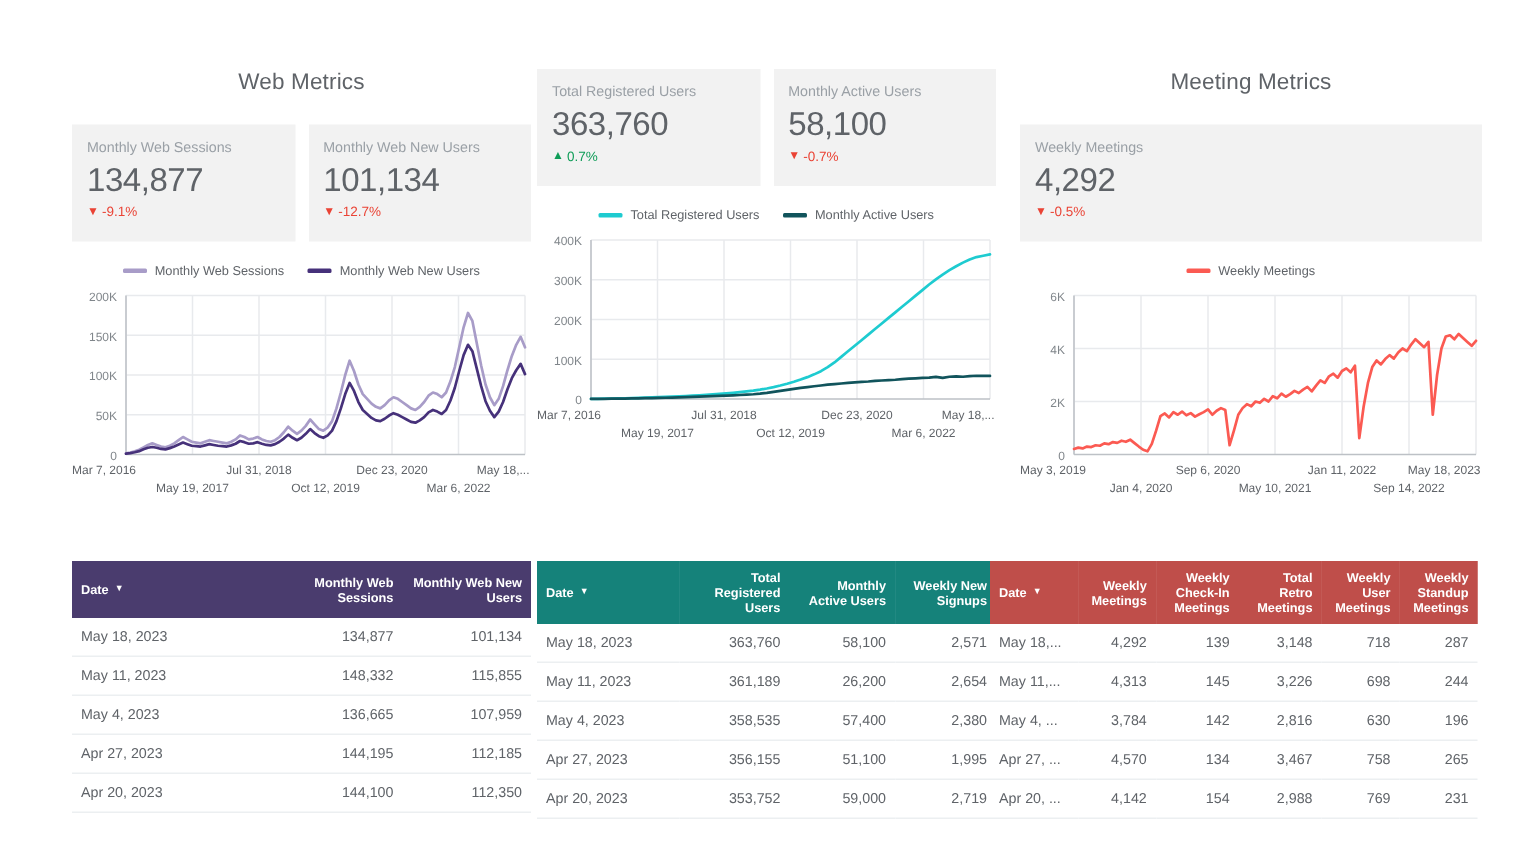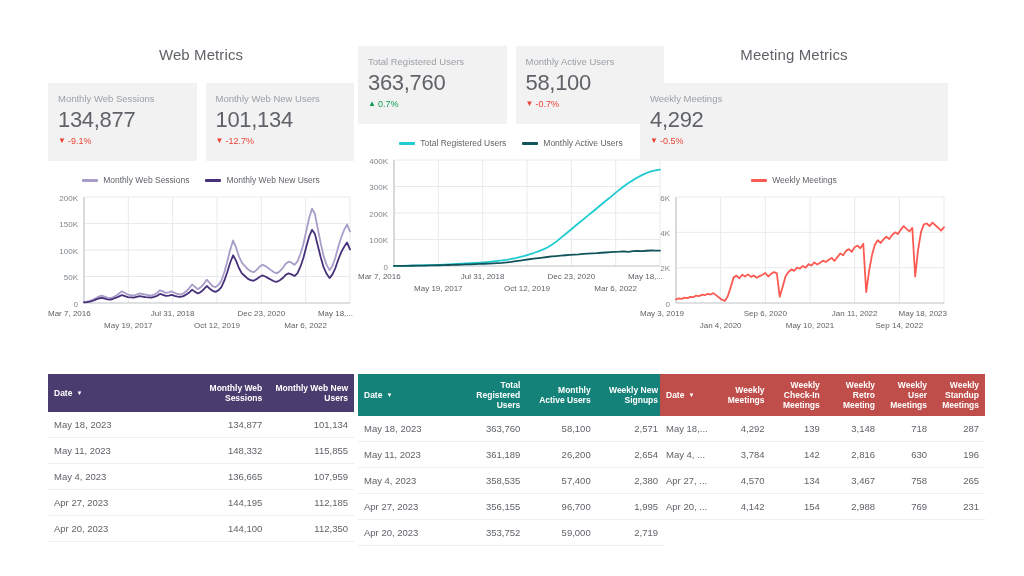--- a/index.html
+++ b/index.html
@@ -6,21 +6,21 @@
   body{
     width:1024px;height:576px;background:#ffffff;
     font-family:"Liberation Sans","DejaVu Sans",sans-serif;
     color:#5f6368;overflow:hidden;
   }
   .dashboard{position:relative;width:1024px;height:576px;}
 
   .panel{position:absolute;top:46px;}
   .panel-web{left:48px;width:306px;}
   .panel-user{left:358px;width:306px;}
-  .panel-meeting{left:640px;width:308px;}
+  .panel-meeting{left:680px;width:308px;}
 
   .panel-title{
     text-align:center;font-size:15px;color:#5f6368;font-weight:400;
     letter-spacing:.1px;margin:0 0 20px 0;
   }
 
   
   .score-row{display:flex;gap:9px;}
   .scorecard{
     background:#f2f2f2;height:78px;box-sizing:border-box;
@@ -325,21 +325,21 @@
           </tr>
           <tr>
             <td class="col-date">May 4, 2023</td>
             <td class="col-num">358,535</td>
             <td class="col-num">57,400</td>
             <td class="col-num">2,380</td>
           </tr>
           <tr>
             <td class="col-date">Apr 27, 2023</td>
             <td class="col-num">356,155</td>
-            <td class="col-num">96,700</td>
+            <td class="col-num">51,100</td>
             <td class="col-num">1,995</td>
           </tr>
           <tr>
             <td class="col-date">Apr 20, 2023</td>
             <td class="col-num">353,752</td>
             <td class="col-num">59,000</td>
             <td class="col-num">2,719</td>
           </tr>
         </tbody>
     </table>
@@ -347,35 +347,43 @@
 
   <div class="table-block tb-meeting">
     <table class="dt">
       <thead>
         <tr class="th-meeting">
           <th class="col-date th-meeting" style="width:18%">
             <span>Date</span><span class="sort-caret">▼</span>
           </th>
           <th class="col-num th-meeting" style="width:16%">Weekly Meetings</th>
           <th class="col-num th-meeting" style="width:17%">Weekly Check-In Meetings</th>
-          <th class="col-num th-meeting" style="width:17%">Weekly Retro Meeting</th>
+          <th class="col-num th-meeting" style="width:17%">Total Retro Meetings</th>
           <th class="col-num th-meeting" style="width:16%">Weekly User Meetings</th>
           <th class="col-num th-meeting" style="width:16%">Weekly Standup Meetings</th>
         </tr>
       </thead>
       <tbody id="tbody-meeting">
           <tr>
             <td class="col-date">May 18,...</td>
             <td class="col-num">4,292</td>
             <td class="col-num">139</td>
             <td class="col-num">3,148</td>
             <td class="col-num">718</td>
             <td class="col-num">287</td>
           </tr>
           <tr>
+            <td class="col-date">May 11,...</td>
+            <td class="col-num">4,313</td>
+            <td class="col-num">145</td>
+            <td class="col-num">3,226</td>
+            <td class="col-num">698</td>
+            <td class="col-num">244</td>
+          </tr>
+          <tr>
             <td class="col-date">May 4, ...</td>
             <td class="col-num">3,784</td>
             <td class="col-num">142</td>
             <td class="col-num">2,816</td>
             <td class="col-num">630</td>
             <td class="col-num">196</td>
           </tr>
           <tr>
             <td class="col-date">Apr 27, ...</td>
             <td class="col-num">4,570</td>

